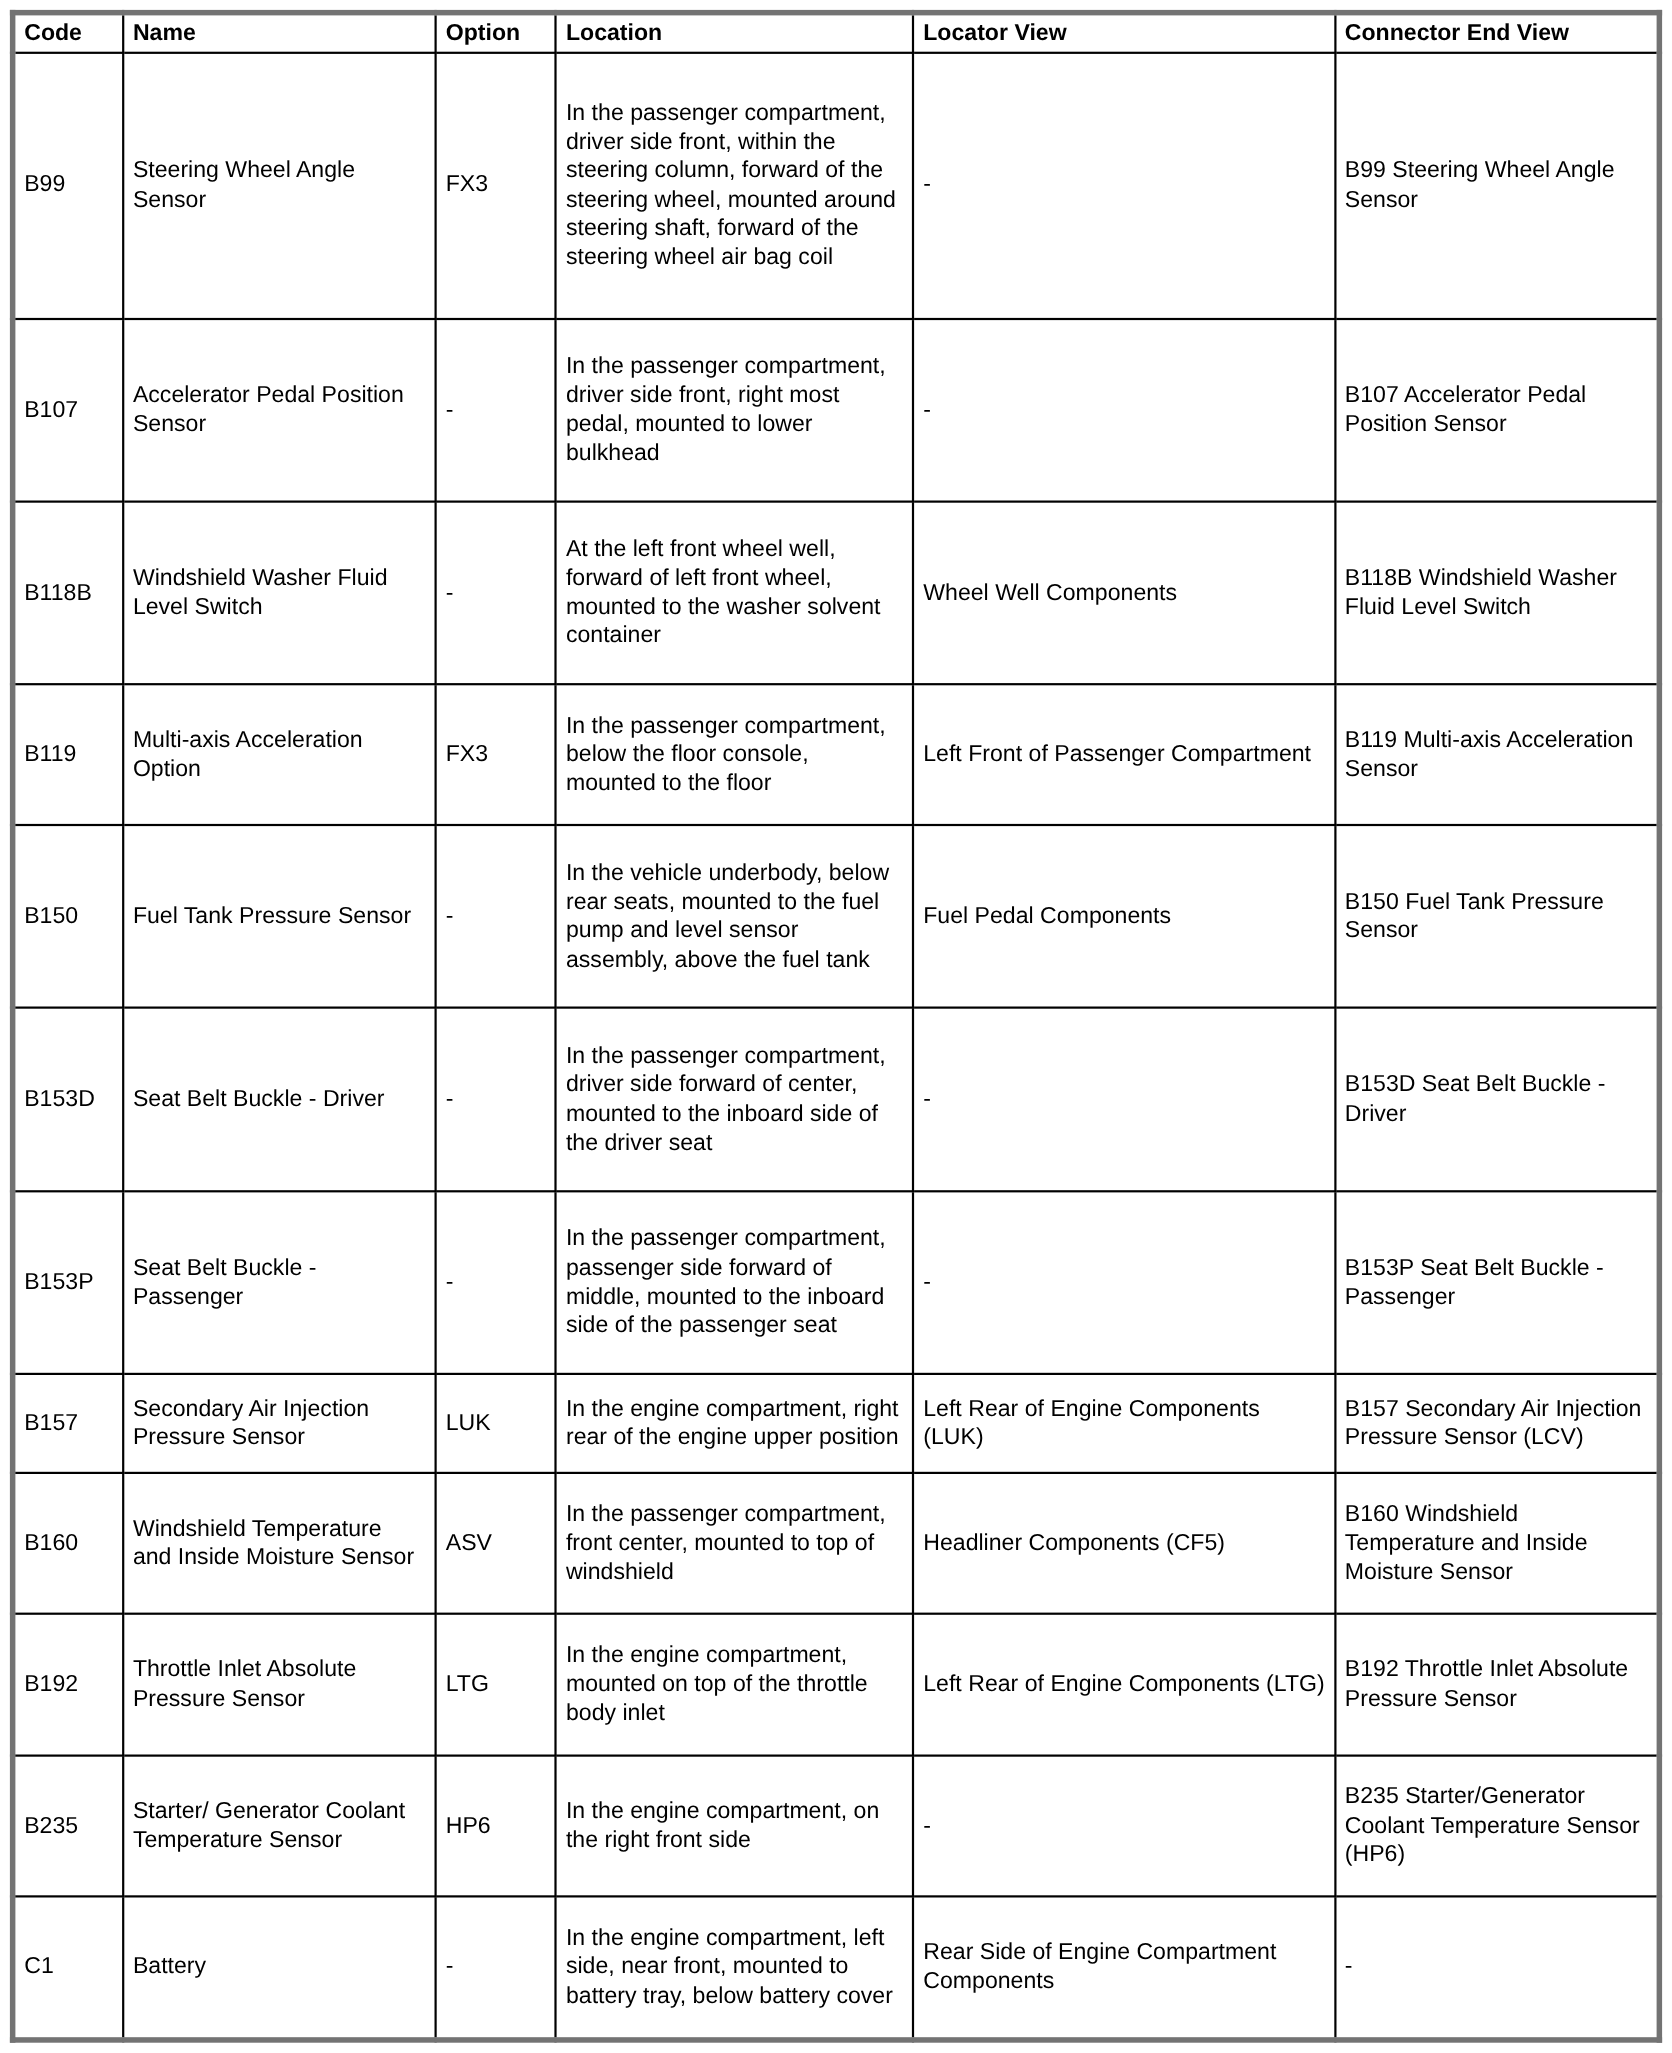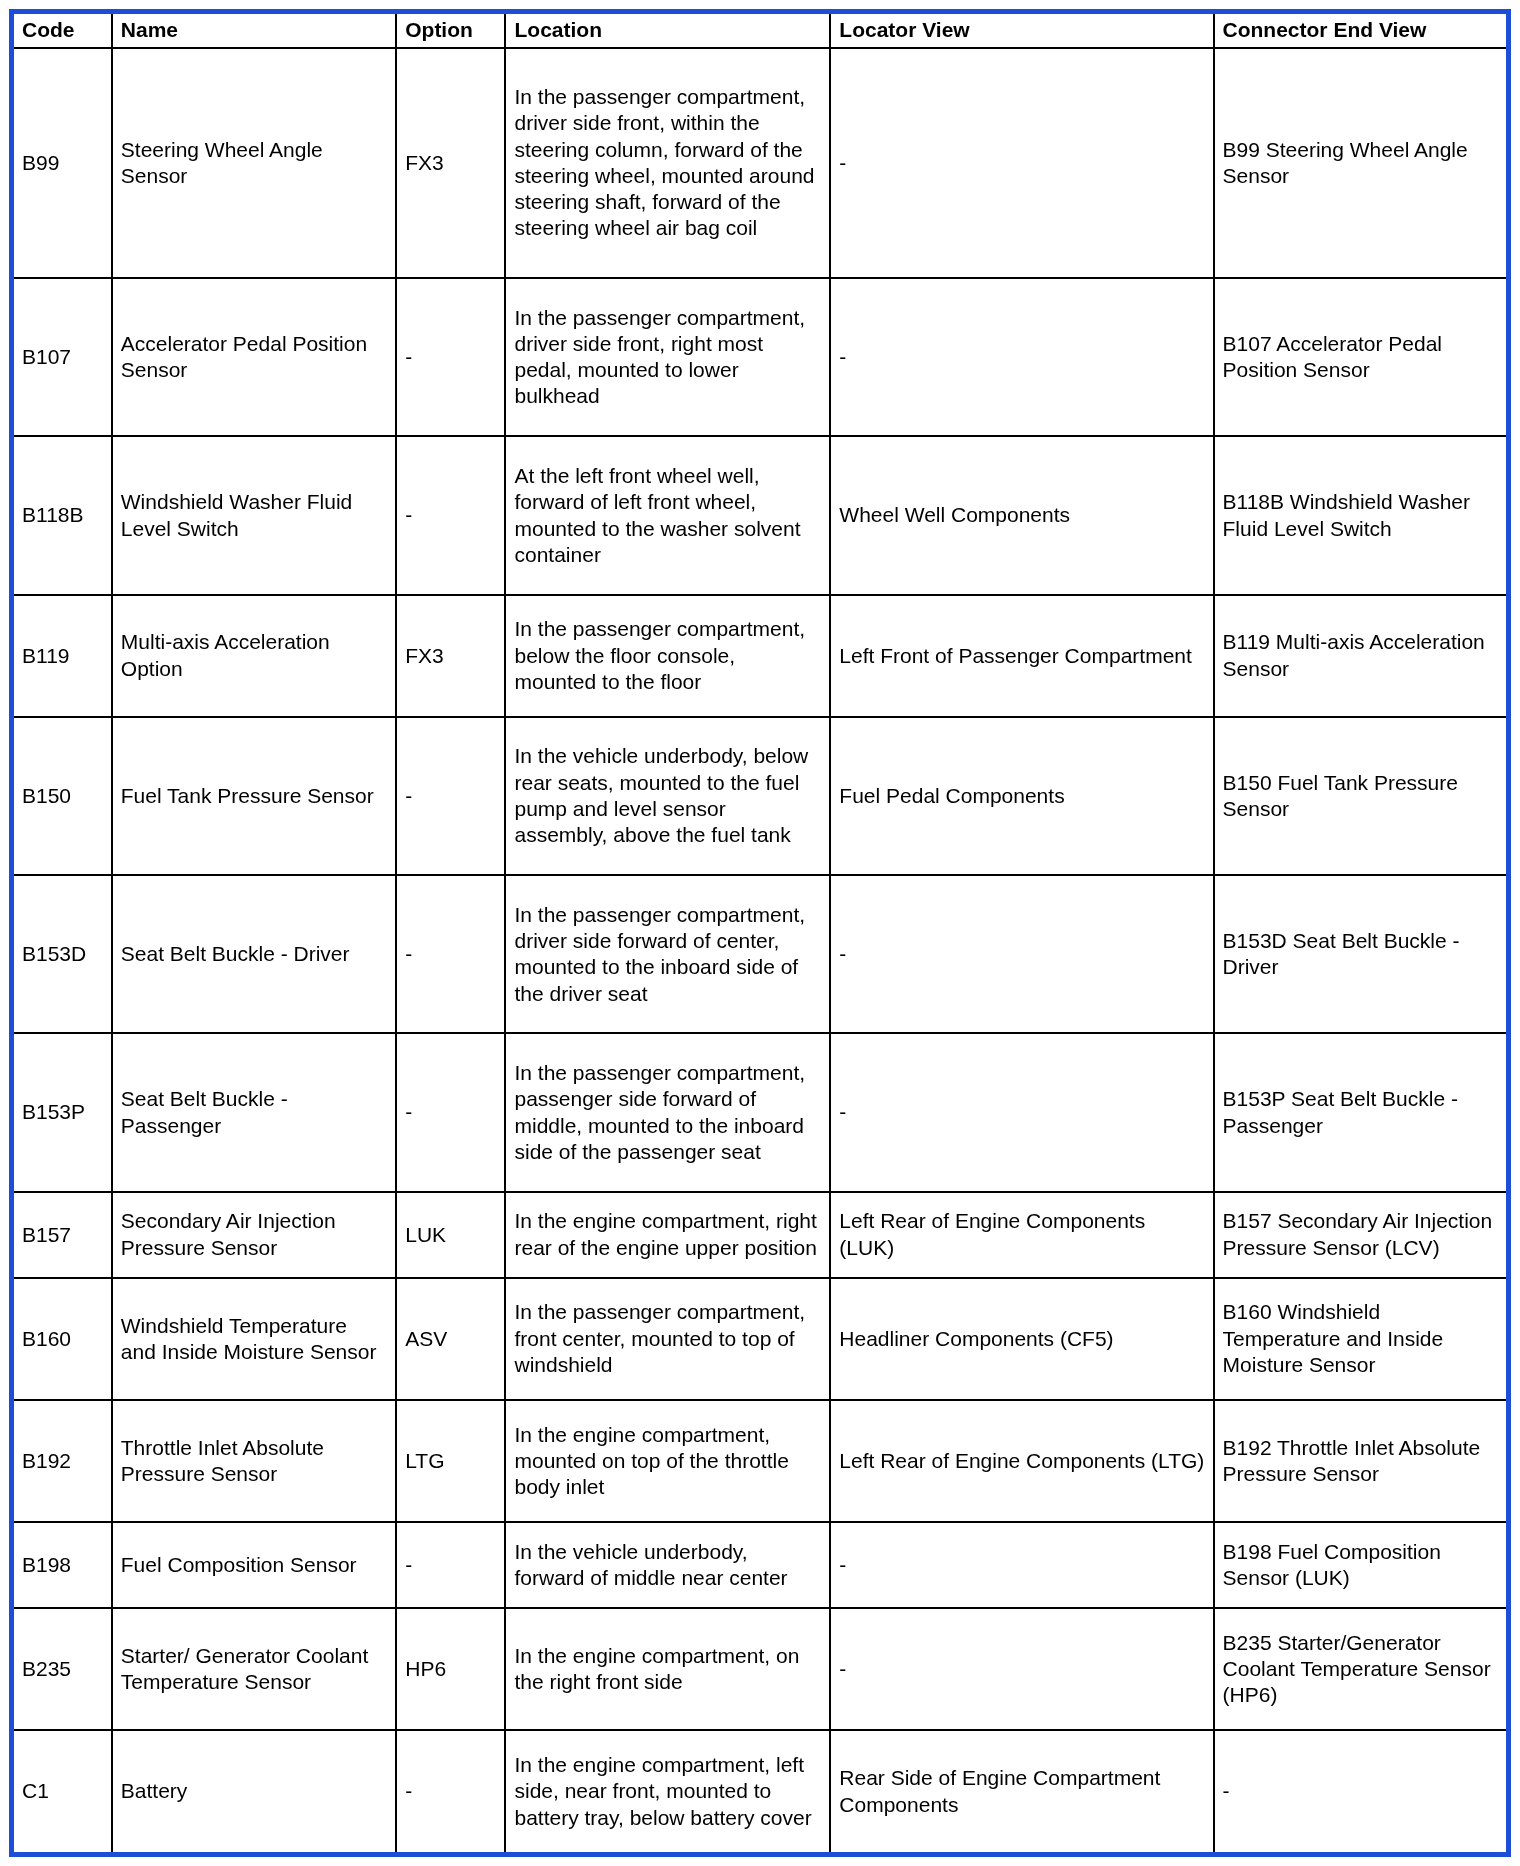--- a/index.html
+++ b/index.html
@@ -13,21 +13,21 @@
     box-sizing: border-box;
     padding: 9px;
     font-family: "Liberation Sans", sans-serif;
     color: #000000;
   }
   table.locator-table {
     border-collapse: collapse;
     table-layout: fixed;
     width: 1502px;
     height: 1848px;
-    border: 5px solid #1d4ed8;
+    border: 5px solid #737373;
     background: #ffffff;
   }
   th, td {
     border: 2px solid #000000;
     padding: 4px 8px;
     font-size: 21px;
     line-height: 1.25;
     vertical-align: middle;
     overflow: hidden;
     word-wrap: break-word;
@@ -147,28 +147,20 @@
     </tr>
     <tr>
       <td class="col-code">B192</td>
       <td class="col-name">Throttle Inlet Absolute Pressure Sensor</td>
       <td class="col-option">LTG</td>
       <td class="col-location">In the engine compartment, mounted on top of the throttle body inlet</td>
       <td class="col-locator-view">Left Rear of Engine Components (LTG)</td>
       <td class="col-connector-end-view">B192 Throttle Inlet Absolute Pressure Sensor</td>
     </tr>
     <tr>
-      <td class="col-code">B198</td>
-      <td class="col-name">Fuel Composition Sensor</td>
-      <td class="col-option">-</td>
-      <td class="col-location">In the vehicle underbody, forward of middle near center</td>
-      <td class="col-locator-view">-</td>
-      <td class="col-connector-end-view">B198 Fuel Composition Sensor (LUK)</td>
-    </tr>
-    <tr>
       <td class="col-code">B235</td>
       <td class="col-name">Starter/ Generator Coolant Temperature Sensor</td>
       <td class="col-option">HP6</td>
       <td class="col-location">In the engine compartment, on the right front side</td>
       <td class="col-locator-view">-</td>
       <td class="col-connector-end-view">B235 Starter/Generator Coolant Temperature Sensor (HP6)</td>
     </tr>
     <tr>
       <td class="col-code">C1</td>
       <td class="col-name">Battery</td>

